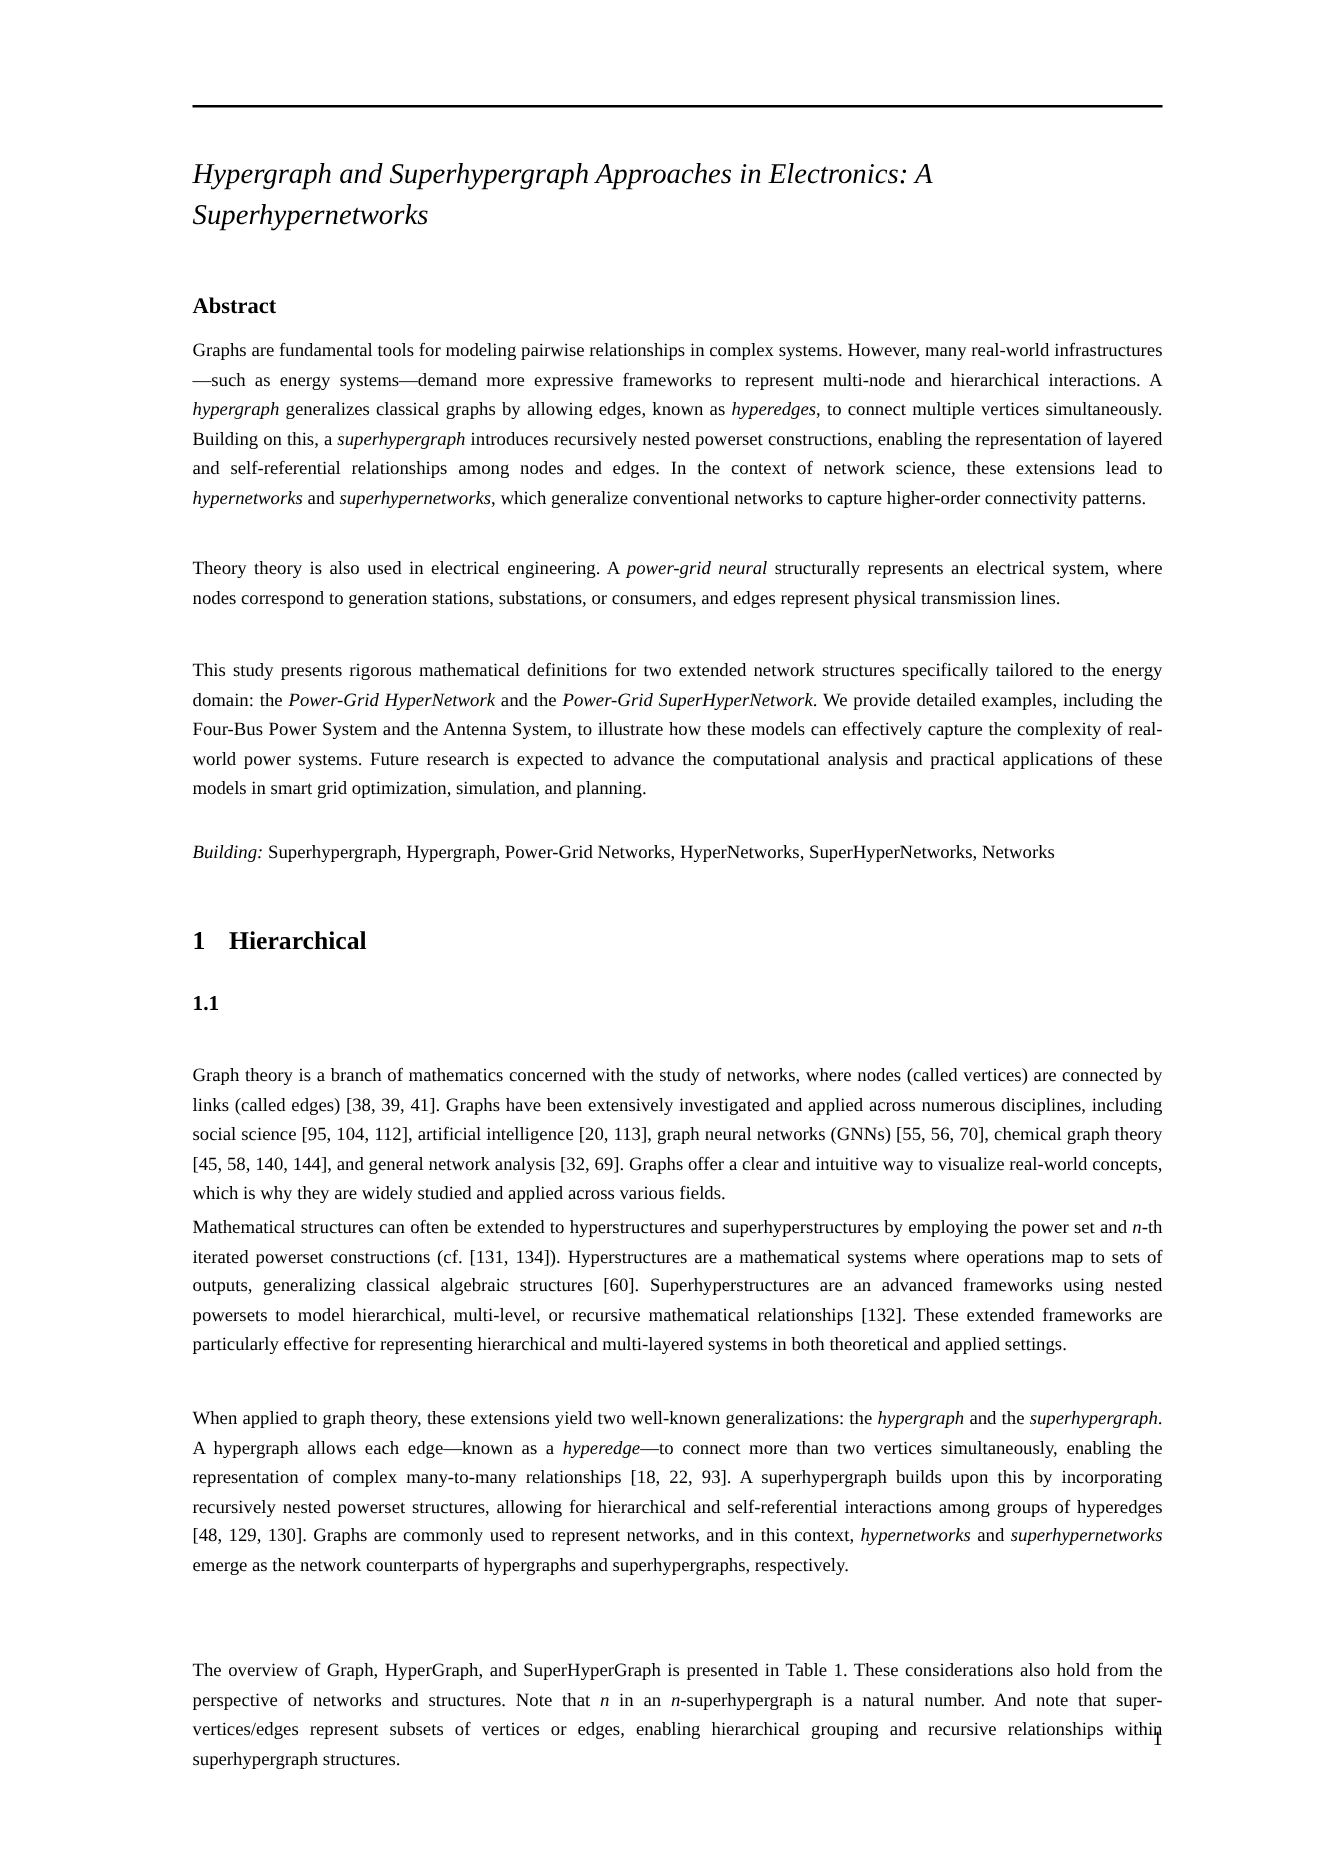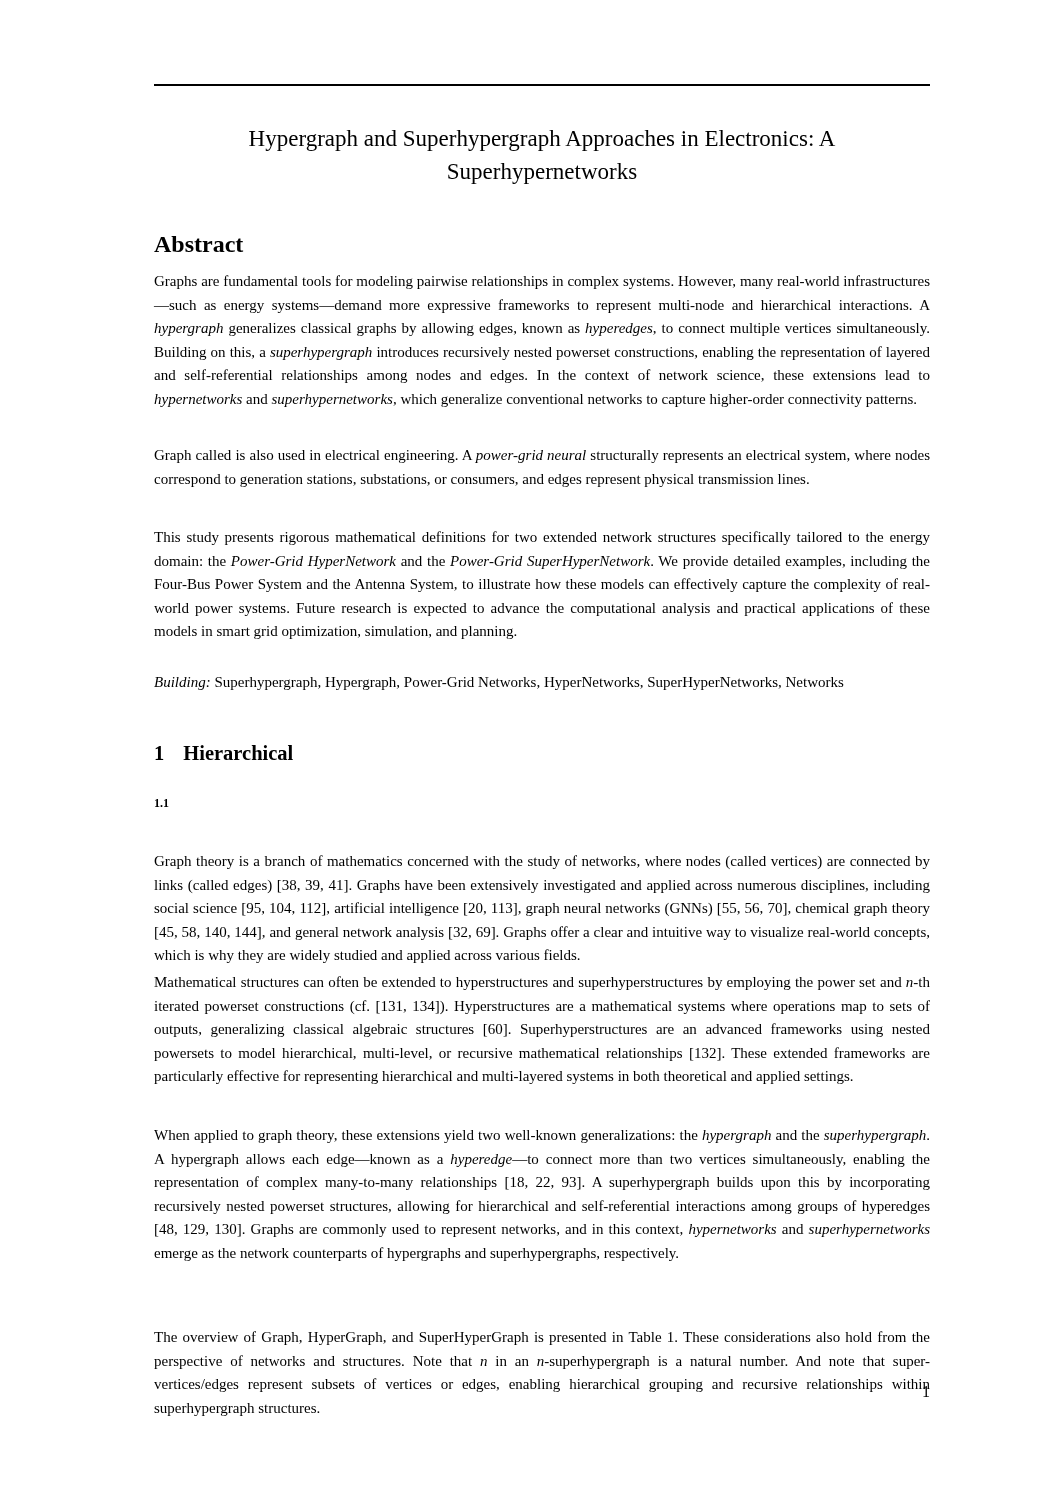--- a/index.html
+++ b/index.html
@@ -25,27 +25,28 @@
     top: 84px;
     height: 2px;
     background: #000000;
   }
   .paper-title {
     top: 122px;
     margin: 0;
     font-size: 23px;
     line-height: 33px;
     font-weight: normal;
-    text-align: center;
+    font-style: italic;
+    text-align: left;
   }
   .paper-title .title-line { display: block; }
   .abstract-heading {
     top: 232px;
     margin: 0;
-    font-size: 24px;
+    font-size: 18px;
     line-height: 24px;
     font-weight: bold;
   }
   .para {
     margin: 0;
     font-size: 15px;
     line-height: 23.5px;
     text-align: justify;
     text-justify: inter-word;
   }
@@ -58,21 +59,21 @@
     margin: 0;
     font-size: 20.5px;
     line-height: 26px;
     font-weight: bold;
     display: flex;
     gap: 19px;
   }
   .subsection-heading {
     top: 792px;
     margin: 0;
-    font-size: 12px;
+    font-size: 17px;
     line-height: 22px;
     font-weight: bold;
     display: flex;
     gap: 0;
   }
   .intro-p1 { top: 850px; }
   .intro-p2 { top: 971px; }
   .intro-p3 { top: 1124px; }
   .intro-p4 { top: 1288px; margin-top: 38px; }
   .page-number {
@@ -90,21 +91,21 @@
   <div class="block top-rule"></div>
 
   <h1 class="block paper-title">
     <span class="title-line">Hypergraph and Superhypergraph Approaches in Electronics: A</span>
     <span class="title-line">Superhypernetworks</span>
   </h1>
 
   <h2 class="block abstract-heading">Abstract</h2>
 
   <p class="block para abs-p1"><span>Graphs are fundamental tools for modeling pairwise relationships in complex systems. However, many real-world infrastructures—such as energy systems—demand more expressive frameworks to represent multi-node and hierarchical interactions. A </span><i>hypergraph</i><span> generalizes classical graphs by allowing edges, known as </span><i>hyperedges</i><span>, to connect multiple vertices simultaneously. Building on this, a </span><i>superhypergraph</i><span> introduces recursively nested powerset constructions, enabling the representation of layered and self-referential relationships among nodes and edges. In the context of network science, these extensions lead to </span><i>hypernetworks</i><span> and </span><i>superhypernetworks</i><span>, which generalize conventional networks to capture higher-order connectivity patterns.</span></p>
-  <p class="block para abs-p2"><span>Graph called is also used in electrical engineering. A </span><i>power-grid neural</i><span> structurally represents an electrical system, where nodes correspond to generation stations, substations, or consumers, and edges represent physical transmission lines.</span></p>
+  <p class="block para abs-p2"><span>Theory theory is also used in electrical engineering. A </span><i>power-grid neural</i><span> structurally represents an electrical system, where nodes correspond to generation stations, substations, or consumers, and edges represent physical transmission lines.</span></p>
   <p class="block para abs-p3"><span>This study presents rigorous mathematical definitions for two extended network structures specifically tailored to the energy domain: the </span><i>Power-Grid HyperNetwork</i><span> and the </span><i>Power-Grid SuperHyperNetwork</i><span>. We provide detailed examples, including the Four-Bus Power System and the Antenna System, to illustrate how these models can effectively capture the complexity of real-world power systems. Future research is expected to advance the computational analysis and practical applications of these models in smart grid optimization, simulation, and planning.</span></p>
   <p class="block para keywords-p"><i>Building: </i><span>Superhypergraph, Hypergraph, Power-Grid Networks, HyperNetworks, SuperHyperNetworks, Networks</span></p>
 
   <h2 class="block section-heading">
     <span>1</span>
     <span>Hierarchical</span>
   </h2>
 
   <h3 class="block subsection-heading">
     <span>1.1</span>

